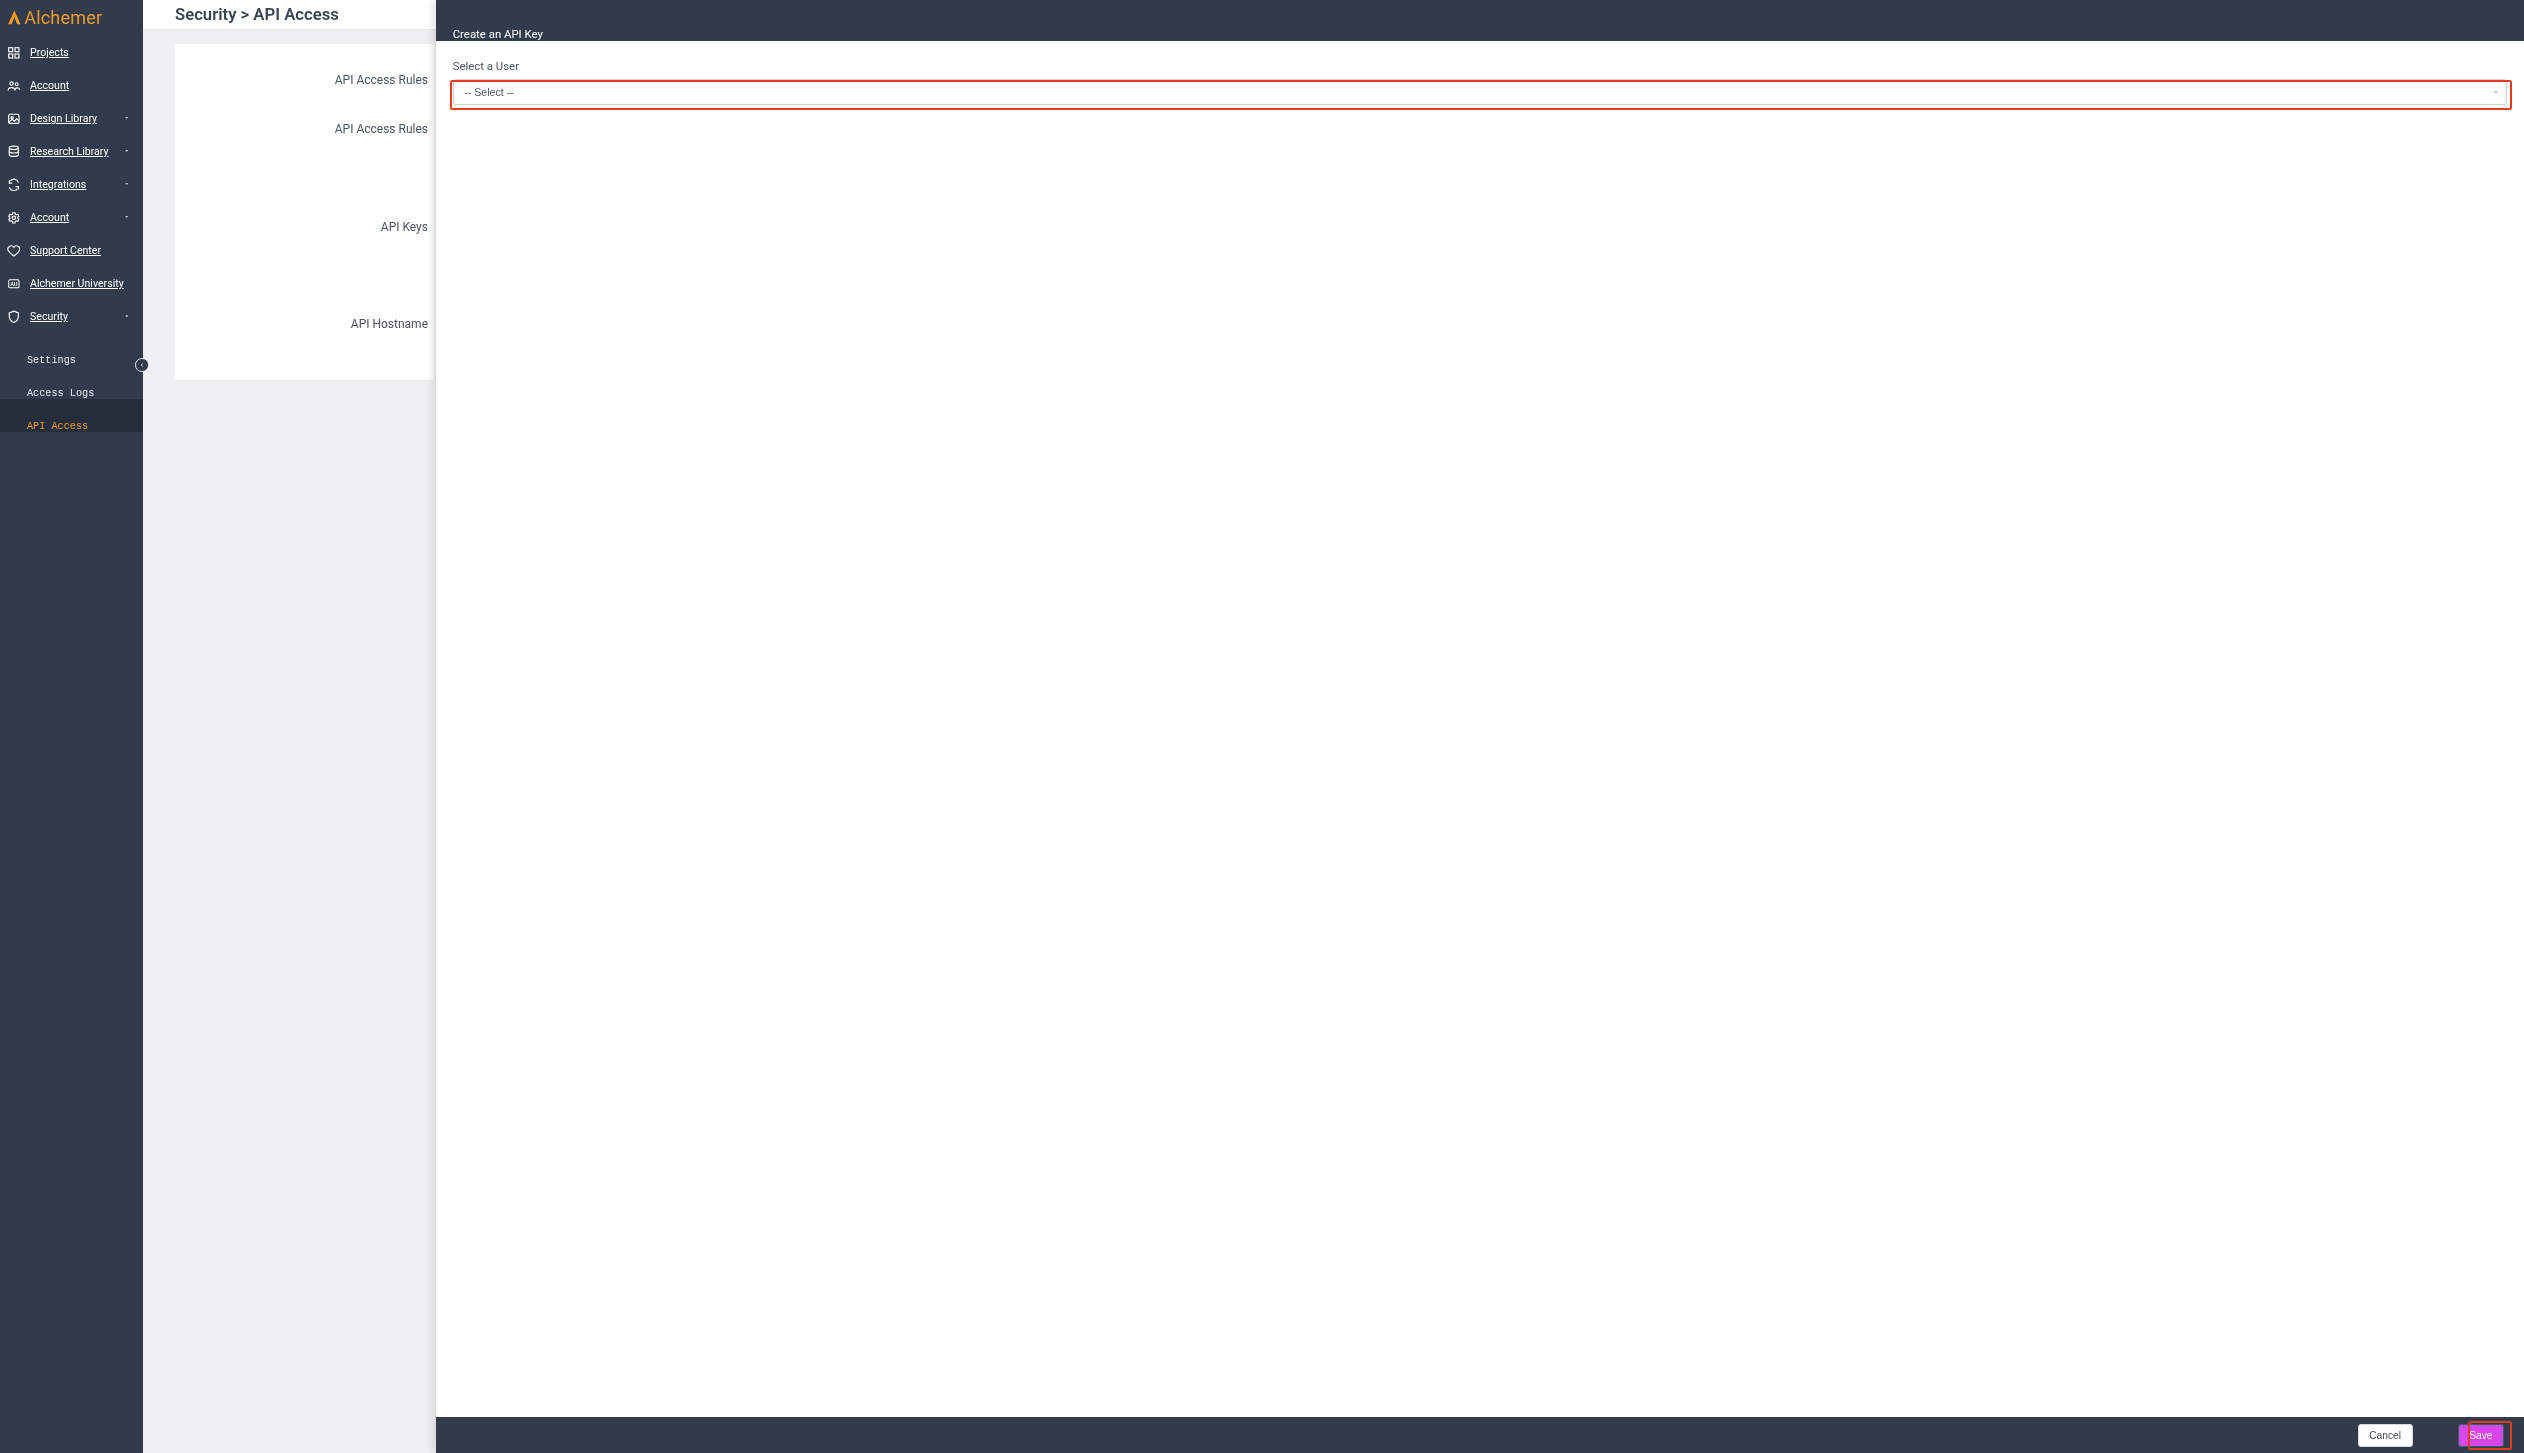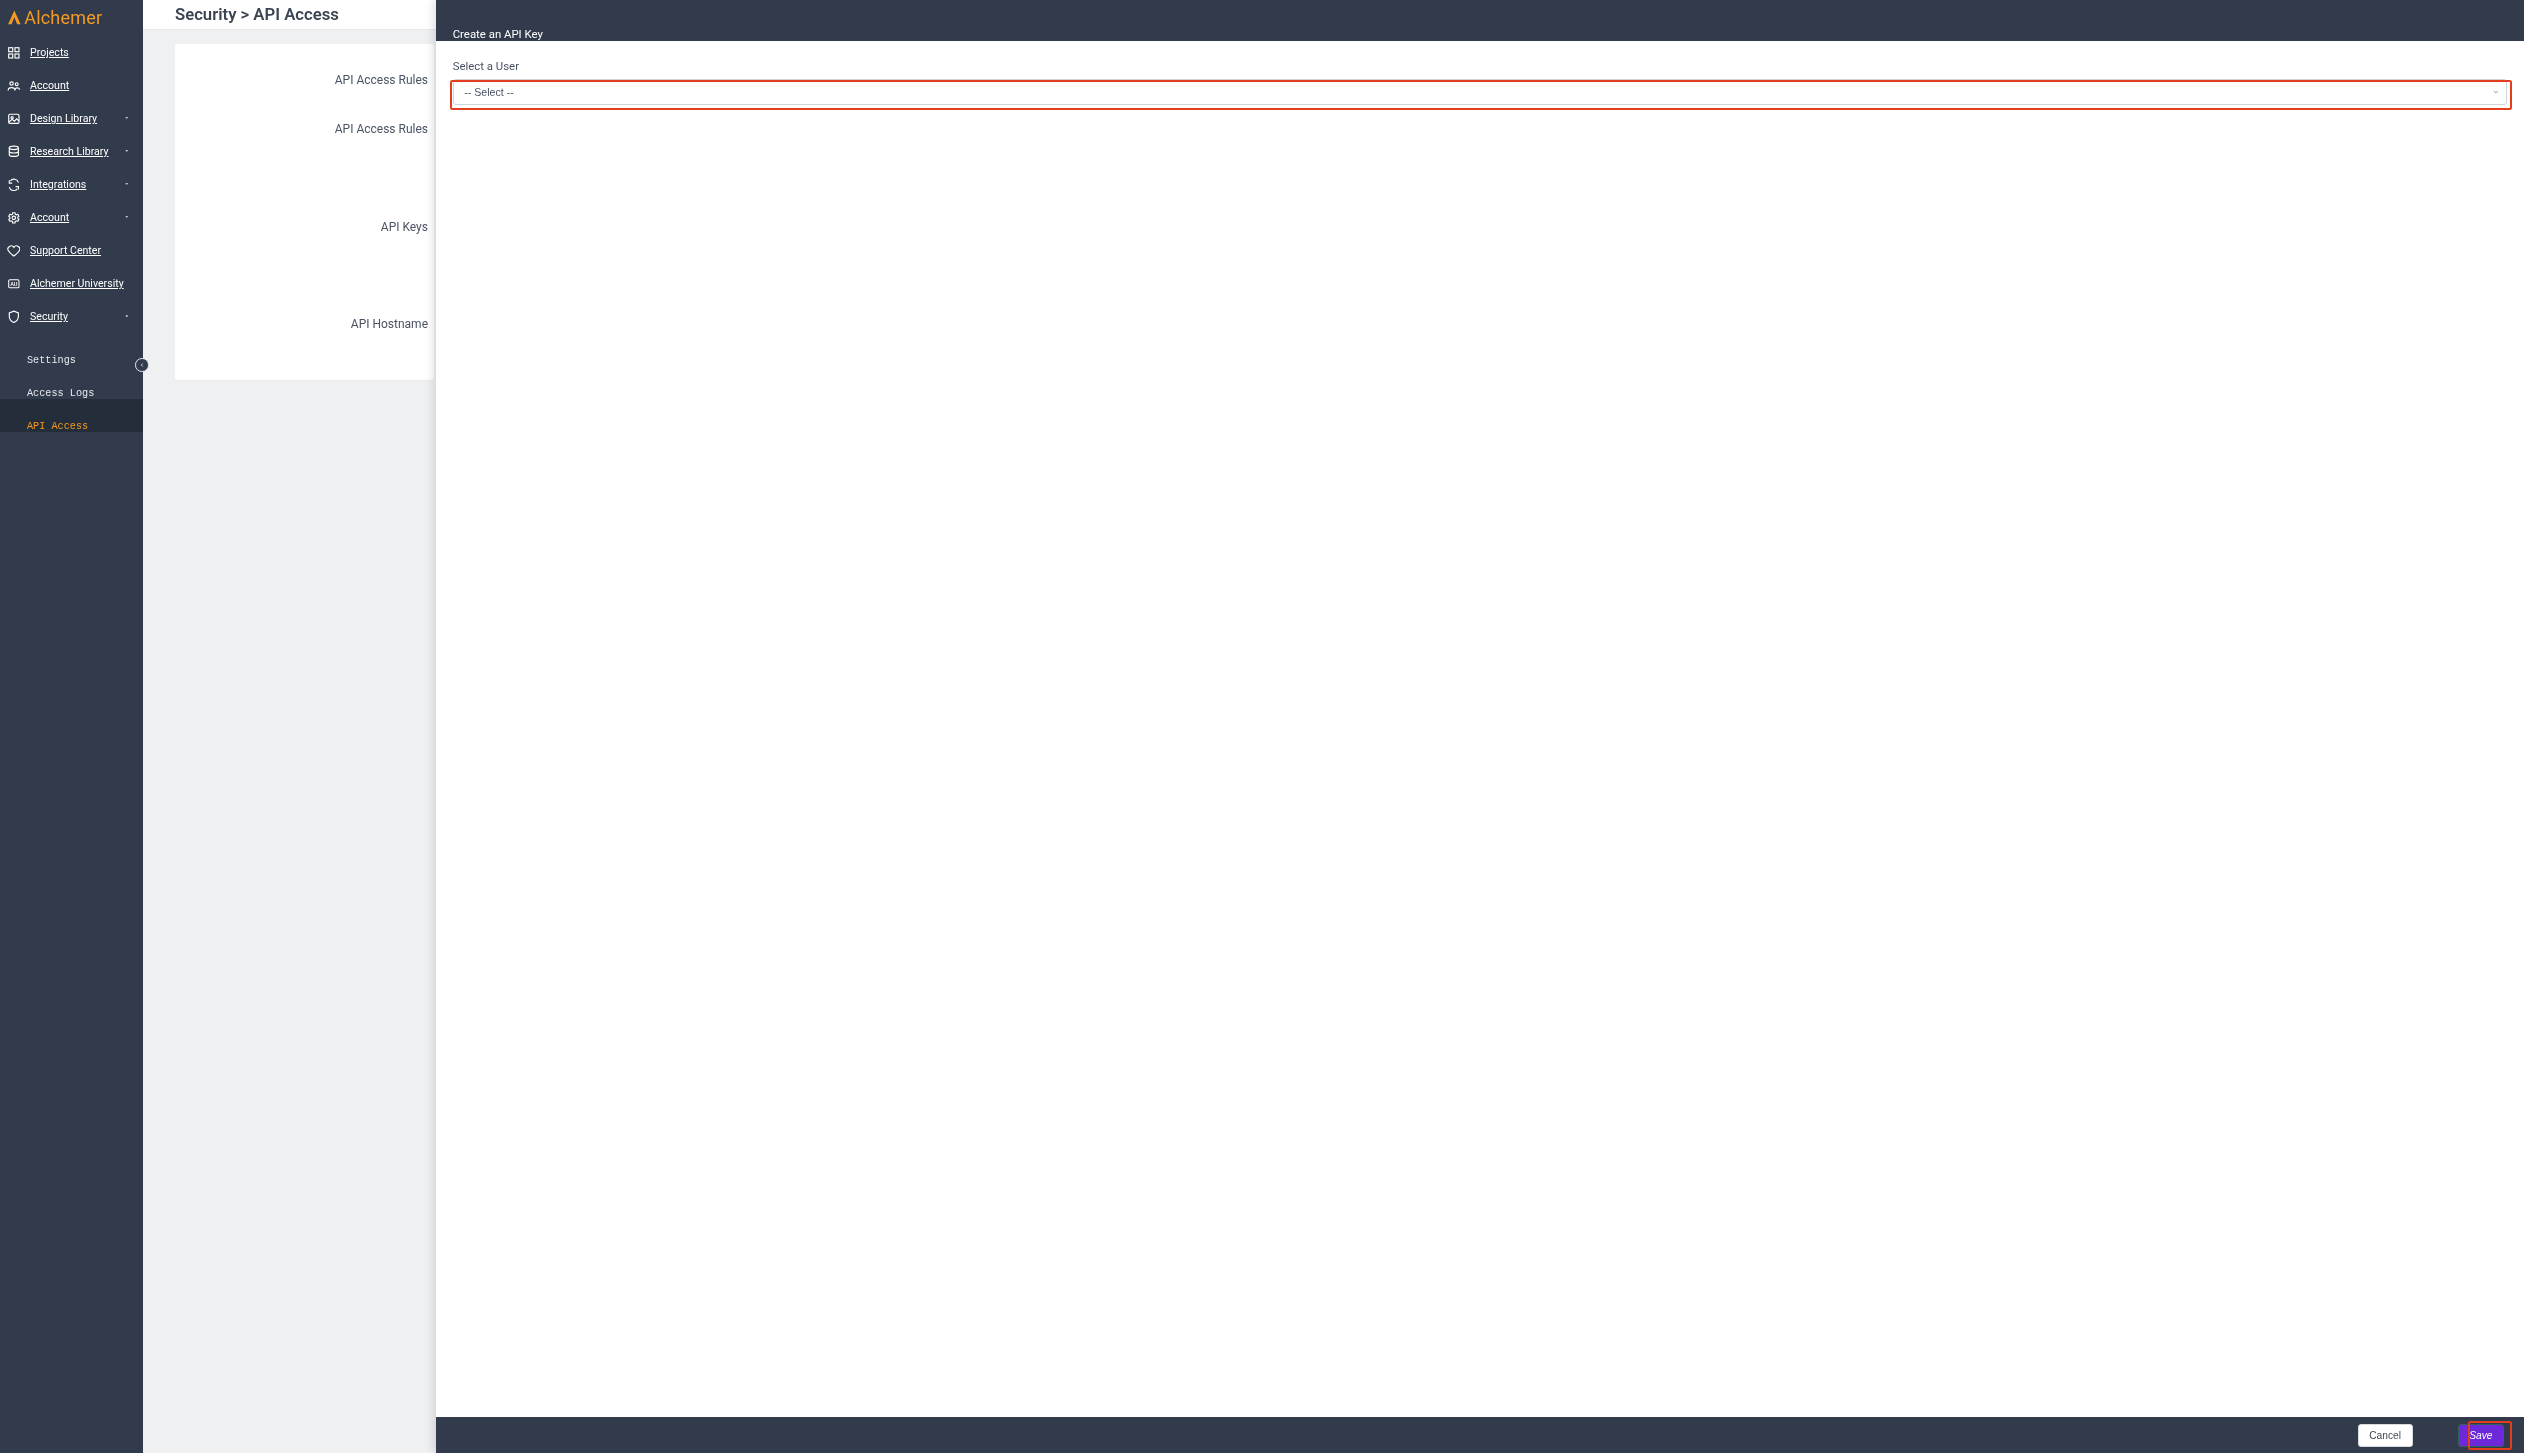--- a/index.html
+++ b/index.html
@@ -216,24 +216,23 @@
     cursor: pointer;
     border: 0.8px solid transparent;
     display: inline-flex; align-items: center; justify-content: center; margin-left: 36px;
   }
   .btn-secondary {
     background: #ffffff;
     color: #3f4754;
     border-color: #d7dae0;
   }
   .btn-primary {
-    background: #6d28d9;
+    background: #d946ef;
     color: #ffffff;
     border-color: #2f655d;
-    font-style: italic;
   }
   .highlight-save {
     position: absolute;
     right: 12px;
     top: 3.8px;
     width: 44px;
     height: 29px;
     border: 2.3px solid #e23d1c;
     border-radius: 2.3px;
     pointer-events: none;

